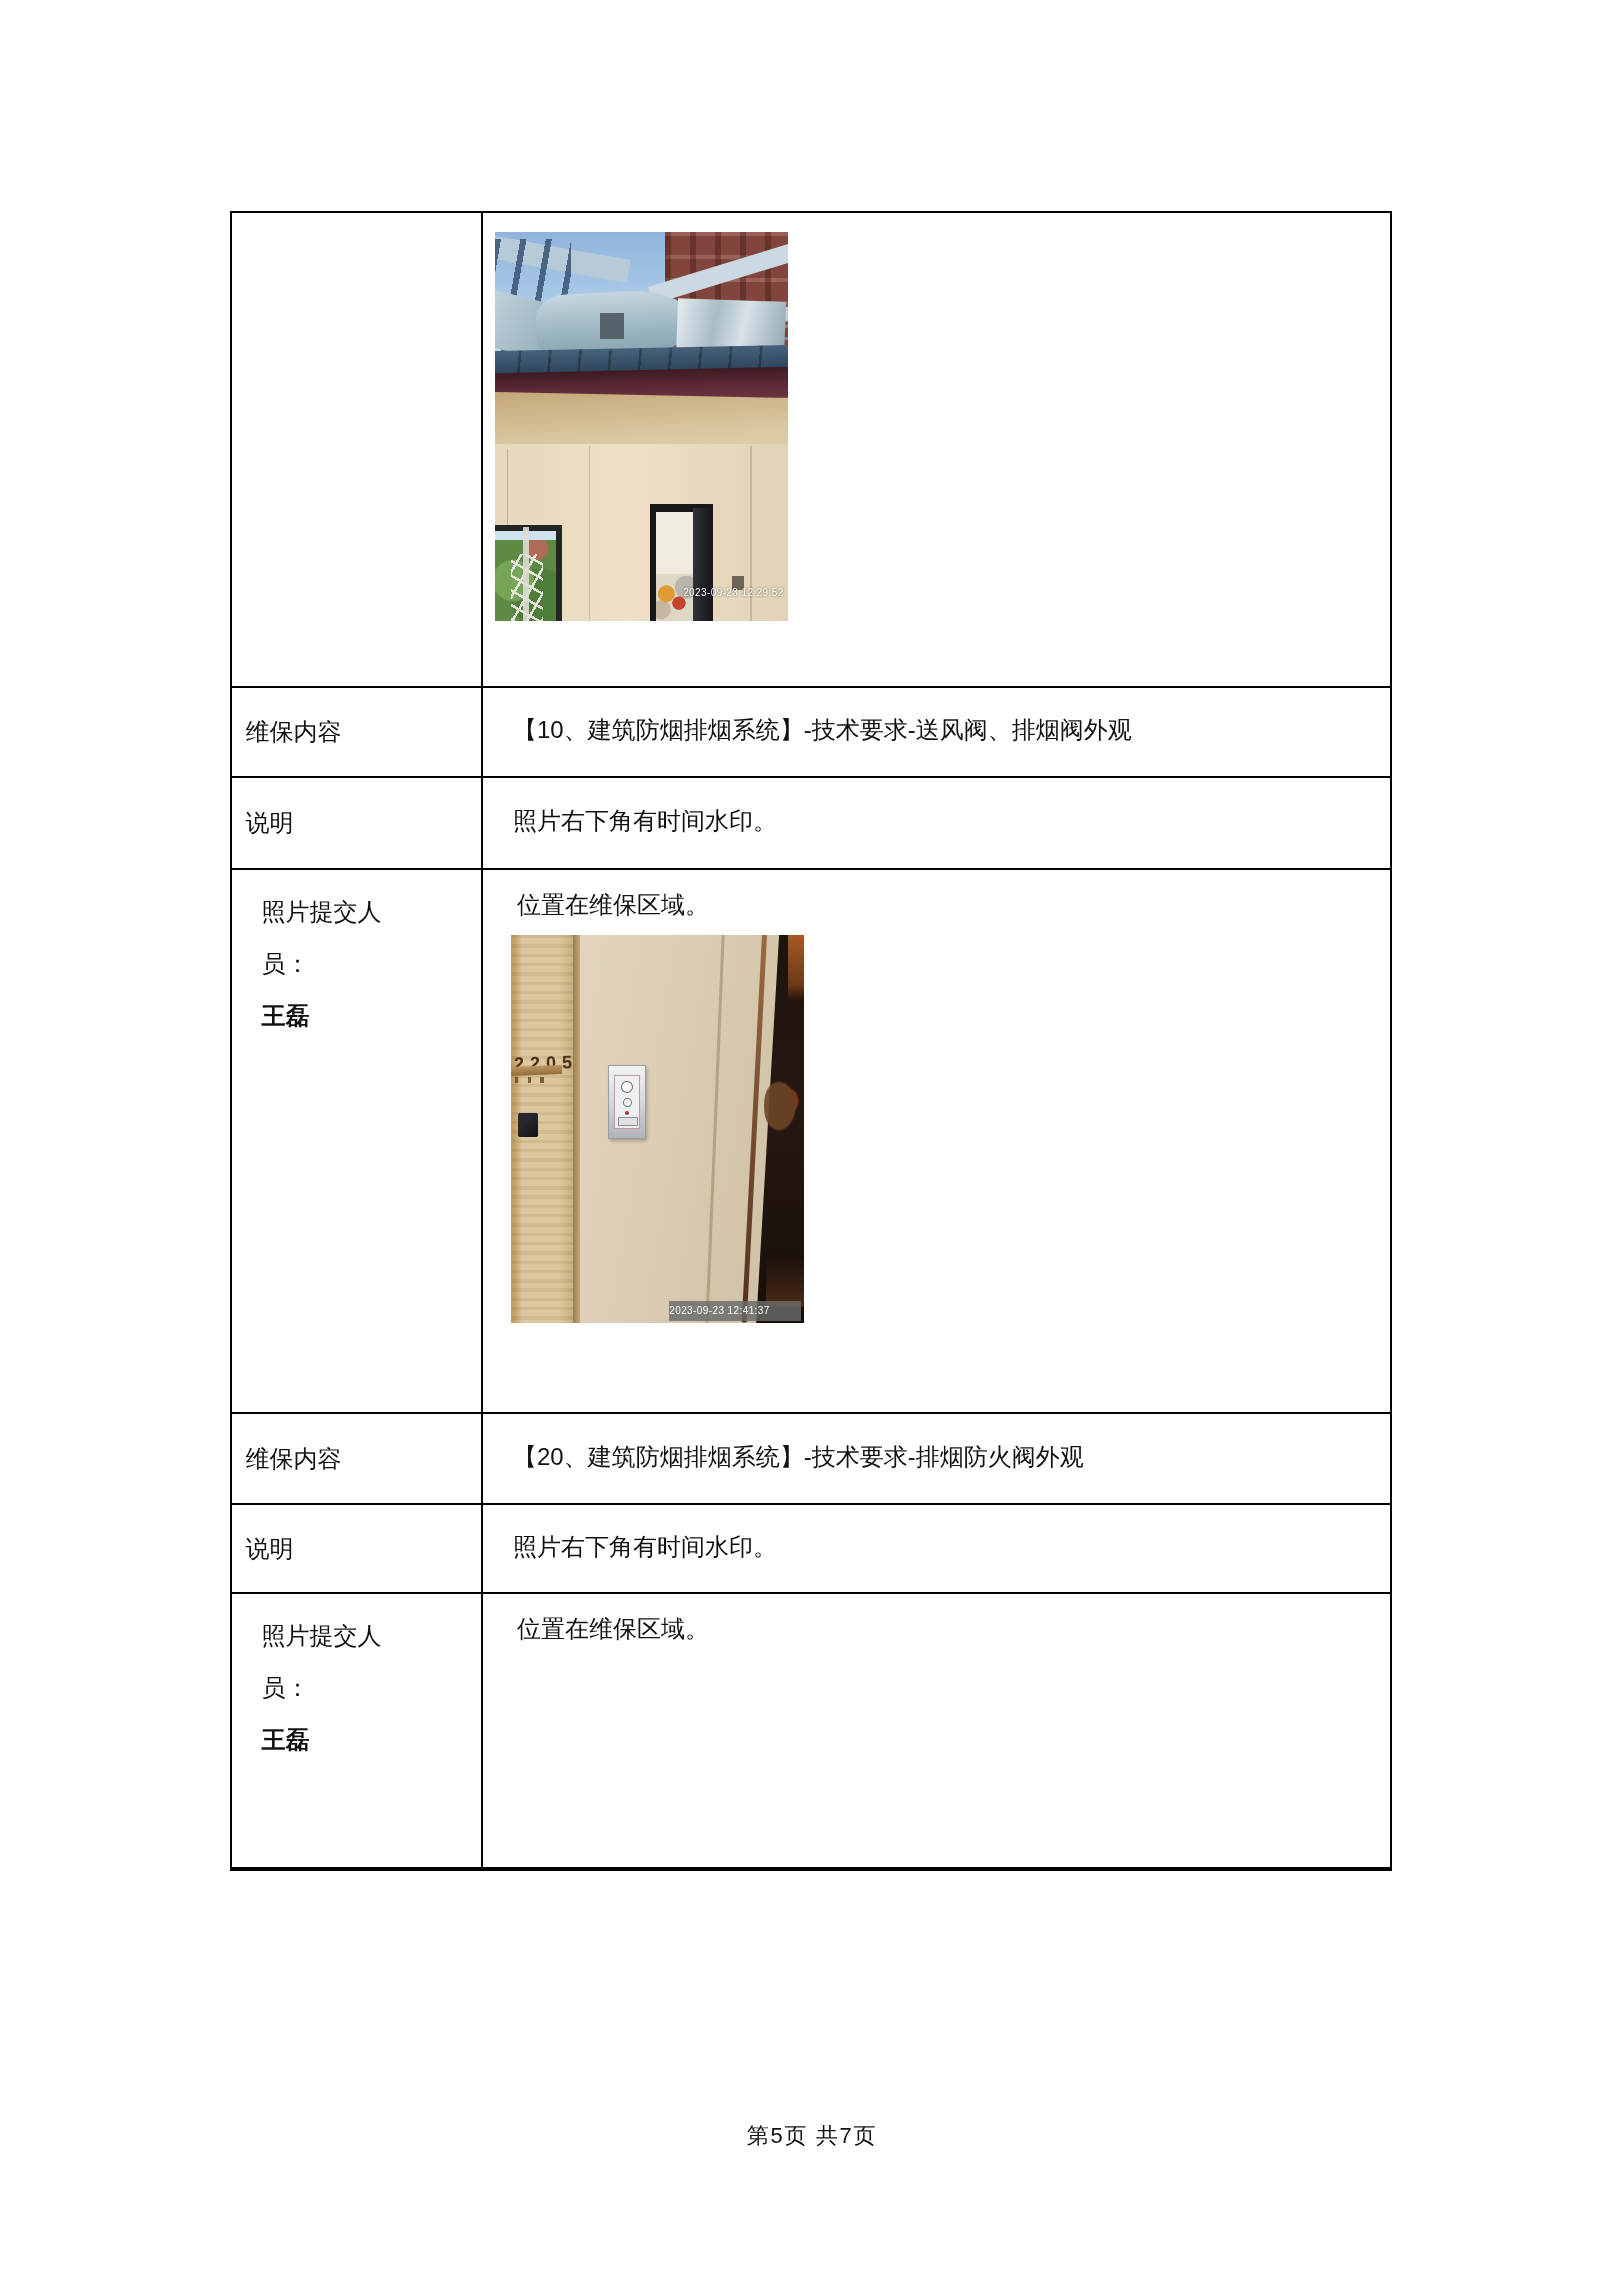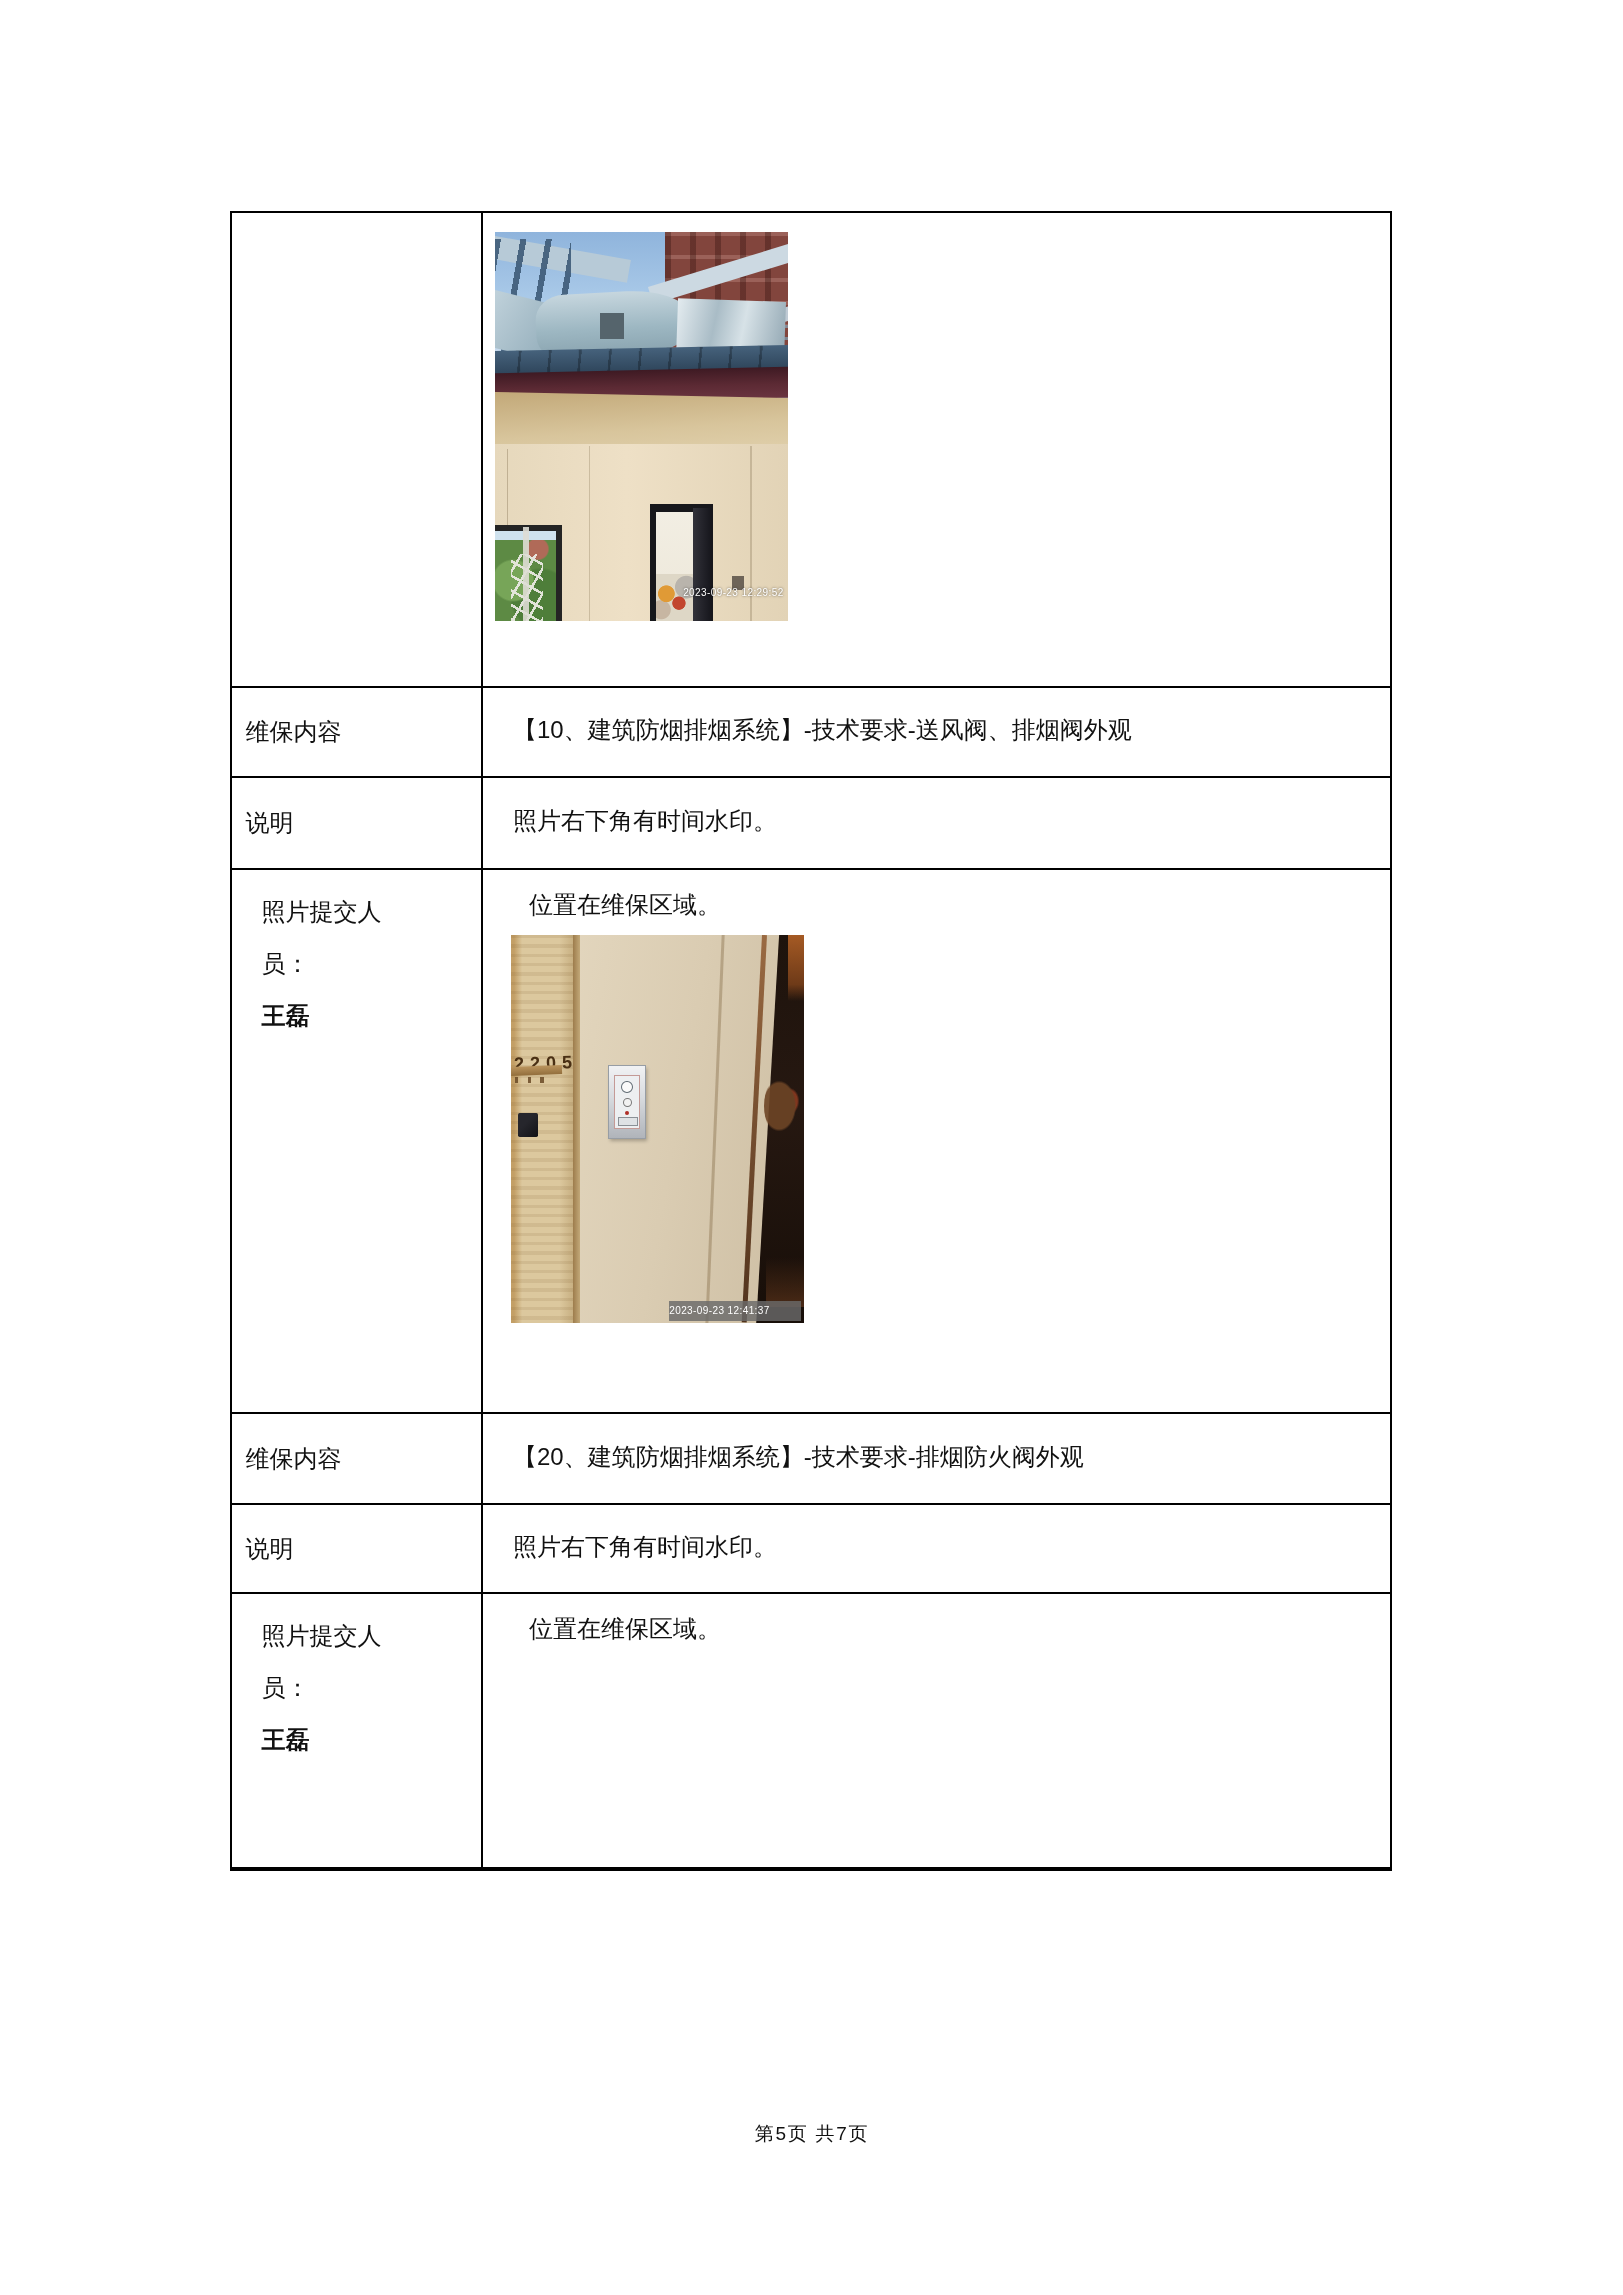--- a/index.html
+++ b/index.html
@@ -17,21 +17,21 @@
     font-size:24px;line-height:34px;overflow:hidden;
   }
   .doc-table tr.last-row td{border-bottom:4.2px solid #000;}
   td.label-col{width:227px;padding:0 8.5px 0 13.5px;}
   td.content-col{padding:0 17px 4px 30px;}
   td.photo-cell{vertical-align:top;padding:0;}
   td.top-cell{vertical-align:top;padding:16px;}
   .pad-top{padding-top:25px;}
   .submitter-label{white-space:pre-line;line-height:52px;margin:0;}
   .submitter-name{margin:8.5px 0 0 0;line-height:52px;font-weight:bold;}
-  .cell-text{margin:0 0 0 30px;line-height:37px;}
+  .cell-text{margin:0 0 0 18px;line-height:37px;}
   .label-inner{margin:0 0 0 13.5px;}
   
   .photo{position:relative;overflow:hidden;background:#cfcfcf;}
   .photo > div{position:absolute;}
   .photo1{width:293px;height:389px;margin:18.6px 0 0 12px;background:#a9c6e4;}
   .photo2{width:293px;height:388px;margin:12px 0 0 12px;
     background:linear-gradient(100deg,#e6dac2 0%,#daccb2 55%,#ccbda2 100%);}
   .timestamp{
     position:absolute;color:#fff;font-size:10px;letter-spacing:0.4px;
     text-shadow:0 0 2.5px rgba(0,0,0,.65);white-space:nowrap;
@@ -140,21 +140,21 @@
       radial-gradient(ellipse at 42% 50%,#6e4526 0 52%,rgba(0,0,0,0) 58%),
       radial-gradient(ellipse at 72% 42%,#8a3a20 0 20%,rgba(0,0,0,0) 26%);}
   .p2-floor-glow{right:0;bottom:4%;width:13%;height:13%;
     background:linear-gradient(180deg,rgba(0,0,0,0),#4a2a16);}
   .p2-ts-band{right:1%;bottom:.4%;width:45%;height:5.2%;background:rgba(106,106,106,.82);
     display:flex;align-items:center;justify-content:flex-start;}
   .p2-ts-band .timestamp{position:static;text-shadow:none;}
   
   .page-footer{
     position:absolute;left:0;top:2121px;width:1624px;text-align:center;
-    font-size:19px;letter-spacing:1.7px;color:#111;
+    font-size:22px;letter-spacing:1.7px;color:#111;
   }
 </style>
 </head>
 <body>
 
 <table class="doc-table">
 
   <tbody>
       <tr style="height:475px">
     <td class="label-col"></td>

